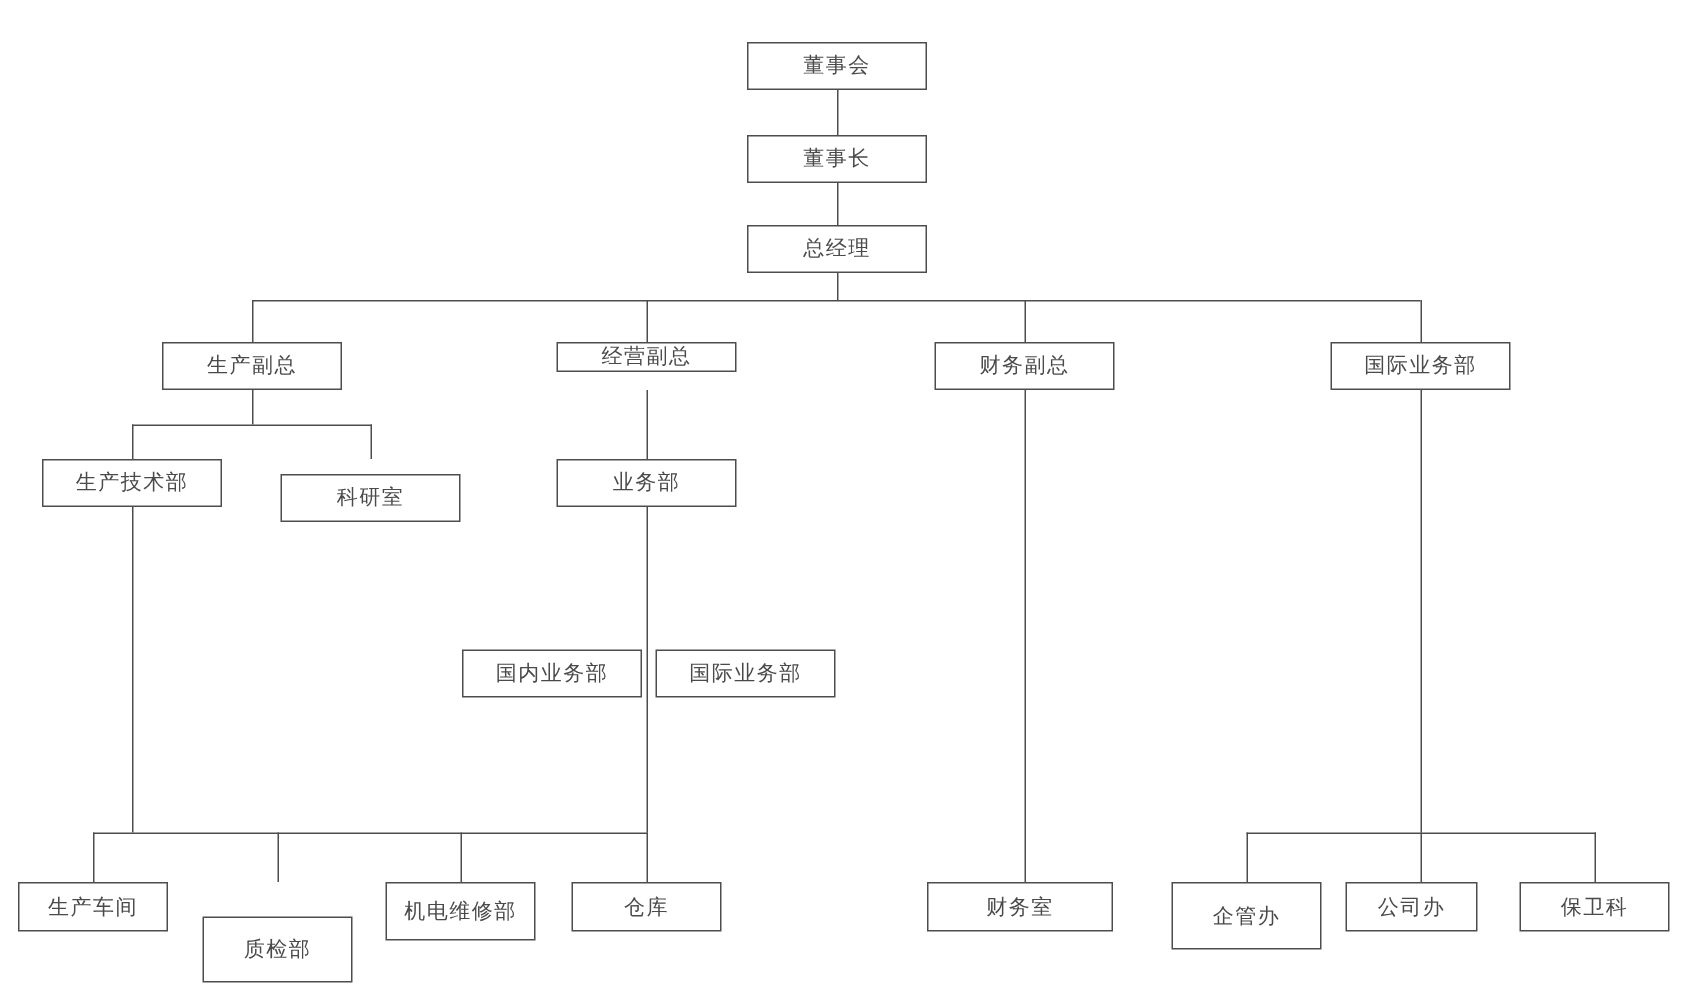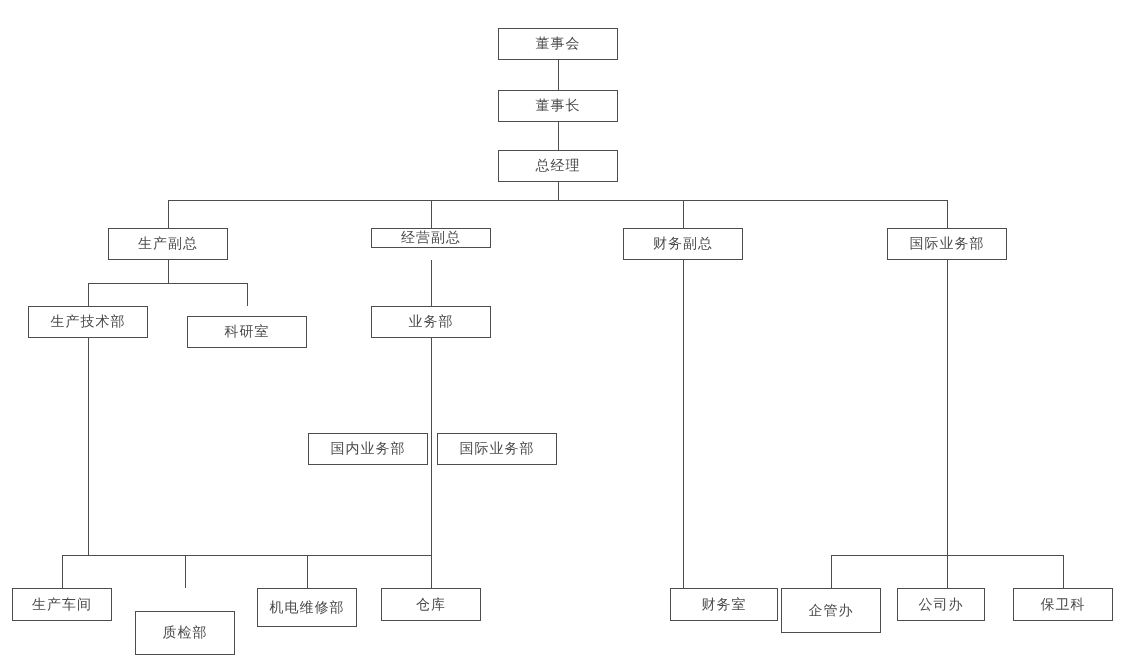--- a/index.html
+++ b/index.html
@@ -44,21 +44,21 @@
   <div class="node" style="left:187px;top:316px;width:120px;height:32px">科研室</div>
   <div class="node" style="left:371px;top:306px;width:120px;height:32px">业务部</div>
 
   <div class="node" style="left:308px;top:433px;width:120px;height:32px">国内业务部</div>
   <div class="node" style="left:437px;top:433px;width:120px;height:32px">国际业务部</div>
 
   <div class="node" style="left:12px;top:588px;width:100px;height:33px">生产车间</div>
   <div class="node" style="left:135px;top:611px;width:100px;height:44px">质检部</div>
   <div class="node" style="left:257px;top:588px;width:100px;height:39px">机电维修部</div>
   <div class="node" style="left:381px;top:588px;width:100px;height:33px">仓库</div>
-  <div class="node" style="left:670px;top:588px;width:108px;height:33px">财务室</div>
+  <div class="node" style="left:618px;top:588px;width:124px;height:33px">财务室</div>
   <div class="node" style="left:781px;top:588px;width:100px;height:45px">企管办</div>
   <div class="node" style="left:897px;top:588px;width:88px;height:33px">公司办</div>
   <div class="node" style="left:1013px;top:588px;width:100px;height:33px">保卫科</div>
 
   <div class="vline" style="left:558px;top:60px;height:30px"></div>
   <div class="vline" style="left:558px;top:122px;height:28px"></div>
   <div class="vline" style="left:558px;top:182px;height:18px"></div>
   <div class="hline" style="left:168px;top:200px;width:779px"></div>
   <div class="vline" style="left:168px;top:200px;height:28px"></div>
   <div class="vline" style="left:431px;top:200px;height:28px"></div>

